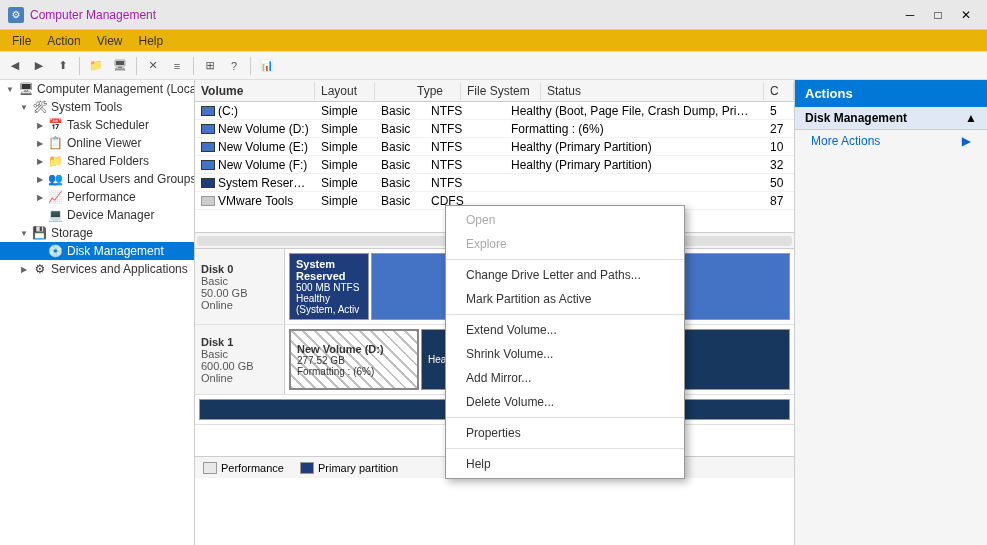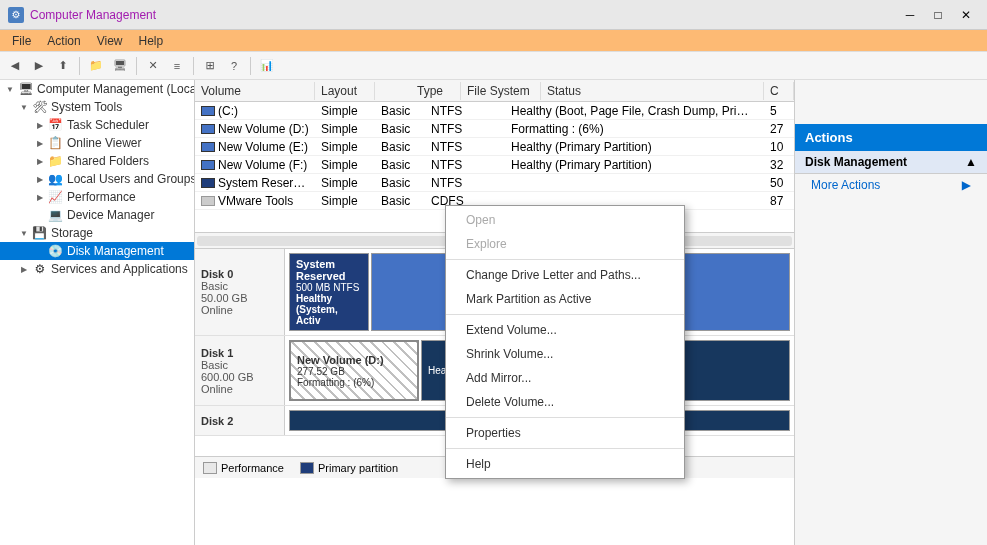--- a/index.html
+++ b/index.html
@@ -7,21 +7,21 @@
 
     
     .title-bar { background: #e8e8e8; height: 30px; display: flex; align-items: center; justify-content: space-between; padding: 0 8px; border-bottom: 1px solid #ccc; }
     .title-bar-left { display: flex; align-items: center; gap: 6px; }
     .title-bar-icon { width: 16px; height: 16px; background: #4a7fc1; border-radius: 2px; display: flex; align-items: center; justify-content: center; color: white; font-size: 10px; }
     .title-bar-title { font-size: 12px; color: #a21caf; }
     .title-bar-controls { display: flex; gap: 2px; }
     .title-btn { width: 26px; height: 20px; border: none; background: transparent; cursor: pointer; font-size: 12px; display: flex; align-items: center; justify-content: center; }
 
     
-    .menu-bar { background: #fdba74; height: 22px; display: flex; align-items: center; padding: 0 4px; border-bottom: 1px solid #ddd; }
+    .menu-bar { background: #eab308; height: 22px; display: flex; align-items: center; padding: 0 4px; border-bottom: 1px solid #ddd; }
     .menu-item { padding: 2px 8px; cursor: pointer; font-size: 12px; color: #333; }
 
     
     .toolbar { background: #f5f5f5; height: 28px; display: flex; align-items: center; padding: 0 4px; border-bottom: 1px solid #ddd; gap: 2px; }
     .toolbar-btn { width: 22px; height: 22px; border: 1px solid transparent; background: transparent; cursor: pointer; display: flex; align-items: center; justify-content: center; font-size: 11px; color: #555; }
     .toolbar-sep { width: 1px; height: 18px; background: #ccc; margin: 0 3px; }
 
     
     .main { display: flex; height: calc(545px - 80px); }
 
@@ -56,21 +56,21 @@
     .disk-label-status { color: #555; }
     .disk-partitions { flex: 1; display: flex; padding: 4px; gap: 2px; align-items: stretch; }
     .partition { display: flex; flex-direction: column; justify-content: center; padding: 4px 6px; font-size: 11px; border: 1px solid #999; min-width: 40px; }
     .partition.dark-blue { background: #1f3d7a; color: white; }
     .partition.medium-blue { background: #4472c4; color: white; }
     .partition.dark-navy { background: #17375e; color: white; }
     .partition.hatched { background: repeating-linear-gradient(45deg, #c0c0c0, #c0c0c0 2px, white 2px, white 8px); color: #333; border: 2px solid #888; }
 
     
     .right-panel { width: 193px; min-width: 193px; background: #f5f5f5; border-left: 1px solid #ccc; }
-    .actions-header { background: #0078d7; color: white; font-size: 13px; font-weight: bold; padding: 6px 10px; margin-top: 44px; }
+    .actions-header { background: #0078d7; color: white; font-size: 13px; font-weight: bold; padding: 6px 10px; }
     .actions-section-title { background: #e0e8f5; font-size: 12px; font-weight: bold; padding: 4px 10px; border-bottom: 1px solid #ccc; cursor: pointer; display: flex; align-items: center; justify-content: space-between; }
     .actions-item { padding: 4px 16px; font-size: 12px; color: #0066cc; cursor: pointer; display: flex; align-items: center; justify-content: space-between; }
 
     
     .context-menu { position: absolute; background: white; border: 1px solid #999; box-shadow: 3px 3px 8px rgba(0,0,0,0.3); z-index: 100; min-width: 240px; padding: 2px 0; }
     .ctx-item { padding: 5px 20px; font-size: 12px; color: #333; cursor: pointer; }
     .ctx-item.disabled { color: #aaa; cursor: default; }
     .ctx-item.highlighted { background: #fff; border: 2px solid #c00; color: #333; padding: 3px 18px; }
     .ctx-sep { height: 1px; background: #ddd; margin: 3px 0; }
 
@@ -189,21 +189,21 @@
     <div class="tree-item" style="padding-left: 16px;">
       <span class="tree-expander">▶</span>
       <span class="tree-icon">⚙</span>
       <span class="tree-label">Services and Applications</span>
     </div>
   </div>
 
   <div class="center-panel">
 
     <div class="table-header">
-      <div class="col-header" style="width:120px;">Volume</div>
+      <div class="col-header" style="width:120px;font-weight:bold;">Volume</div>
       <div class="col-header" style="width:60px;">Layout</div>
       <div class="col-header" style="width:50px;margin-left:36px;">Type</div>
       <div class="col-header" style="width:80px;">File System</div>
       <div class="col-header" style="flex:1;">Status</div>
       <div class="col-header" style="width:30px;">C</div>
     </div>
 
     <div class="table-body" style="max-height:130px;">
       <div class="table-row">
         <div class="table-cell" style="width:120px;">
@@ -277,21 +277,21 @@
         <div class="disk-label">
           <div class="disk-label-name">Disk 0</div>
           <div class="disk-label-type">Basic</div>
           <div class="disk-label-size">50.00 GB</div>
           <div class="disk-label-status">Online</div>
         </div>
         <div class="disk-partitions">
           <div class="partition dark-blue" style="width:80px;">
             <div style="font-size:11px;font-weight:bold;">System Reserved</div>
             <div style="font-size:10px;">500 MB NTFS</div>
-            <div style="font-size:10px;font-weight:bold;">Healthy (System, Activ</div>
+            <div style="font-size:10px;">Healthy (System, Activ</div>
           </div>
           <div class="partition medium-blue" style="flex:1;">
           </div>
         </div>
       </div>
 
       <div class="disk-row">
         <div class="disk-label">
           <div class="disk-label-name">Disk 1</div>
           <div class="disk-label-type">Basic</div>
@@ -304,23 +304,20 @@
             <div style="font-size:10px;">277.52 GB</div>
             <div style="font-size:10px;">Formatting : (6%)</div>
           </div>
           <div class="partition dark-navy" style="flex:1;">
             <div style="font-size:10px;color:white;">Healthy (Primary Partition)</div>
           </div>
         </div>
       </div>
 
       <div class="disk-row" style="min-height: 30px;">
-        <div class="disk-label">
-          <div class="disk-label-name">Disk 2</div>
-        </div>
         <div class="disk-partitions">
           <div class="partition dark-navy" style="flex:1;"></div>
         </div>
       </div>
 
       <div class="legend">
         <div class="legend-item">
           <div class="legend-box" style="background:#e8e8e8;"></div>
           <span>Performance</span>
         </div>

